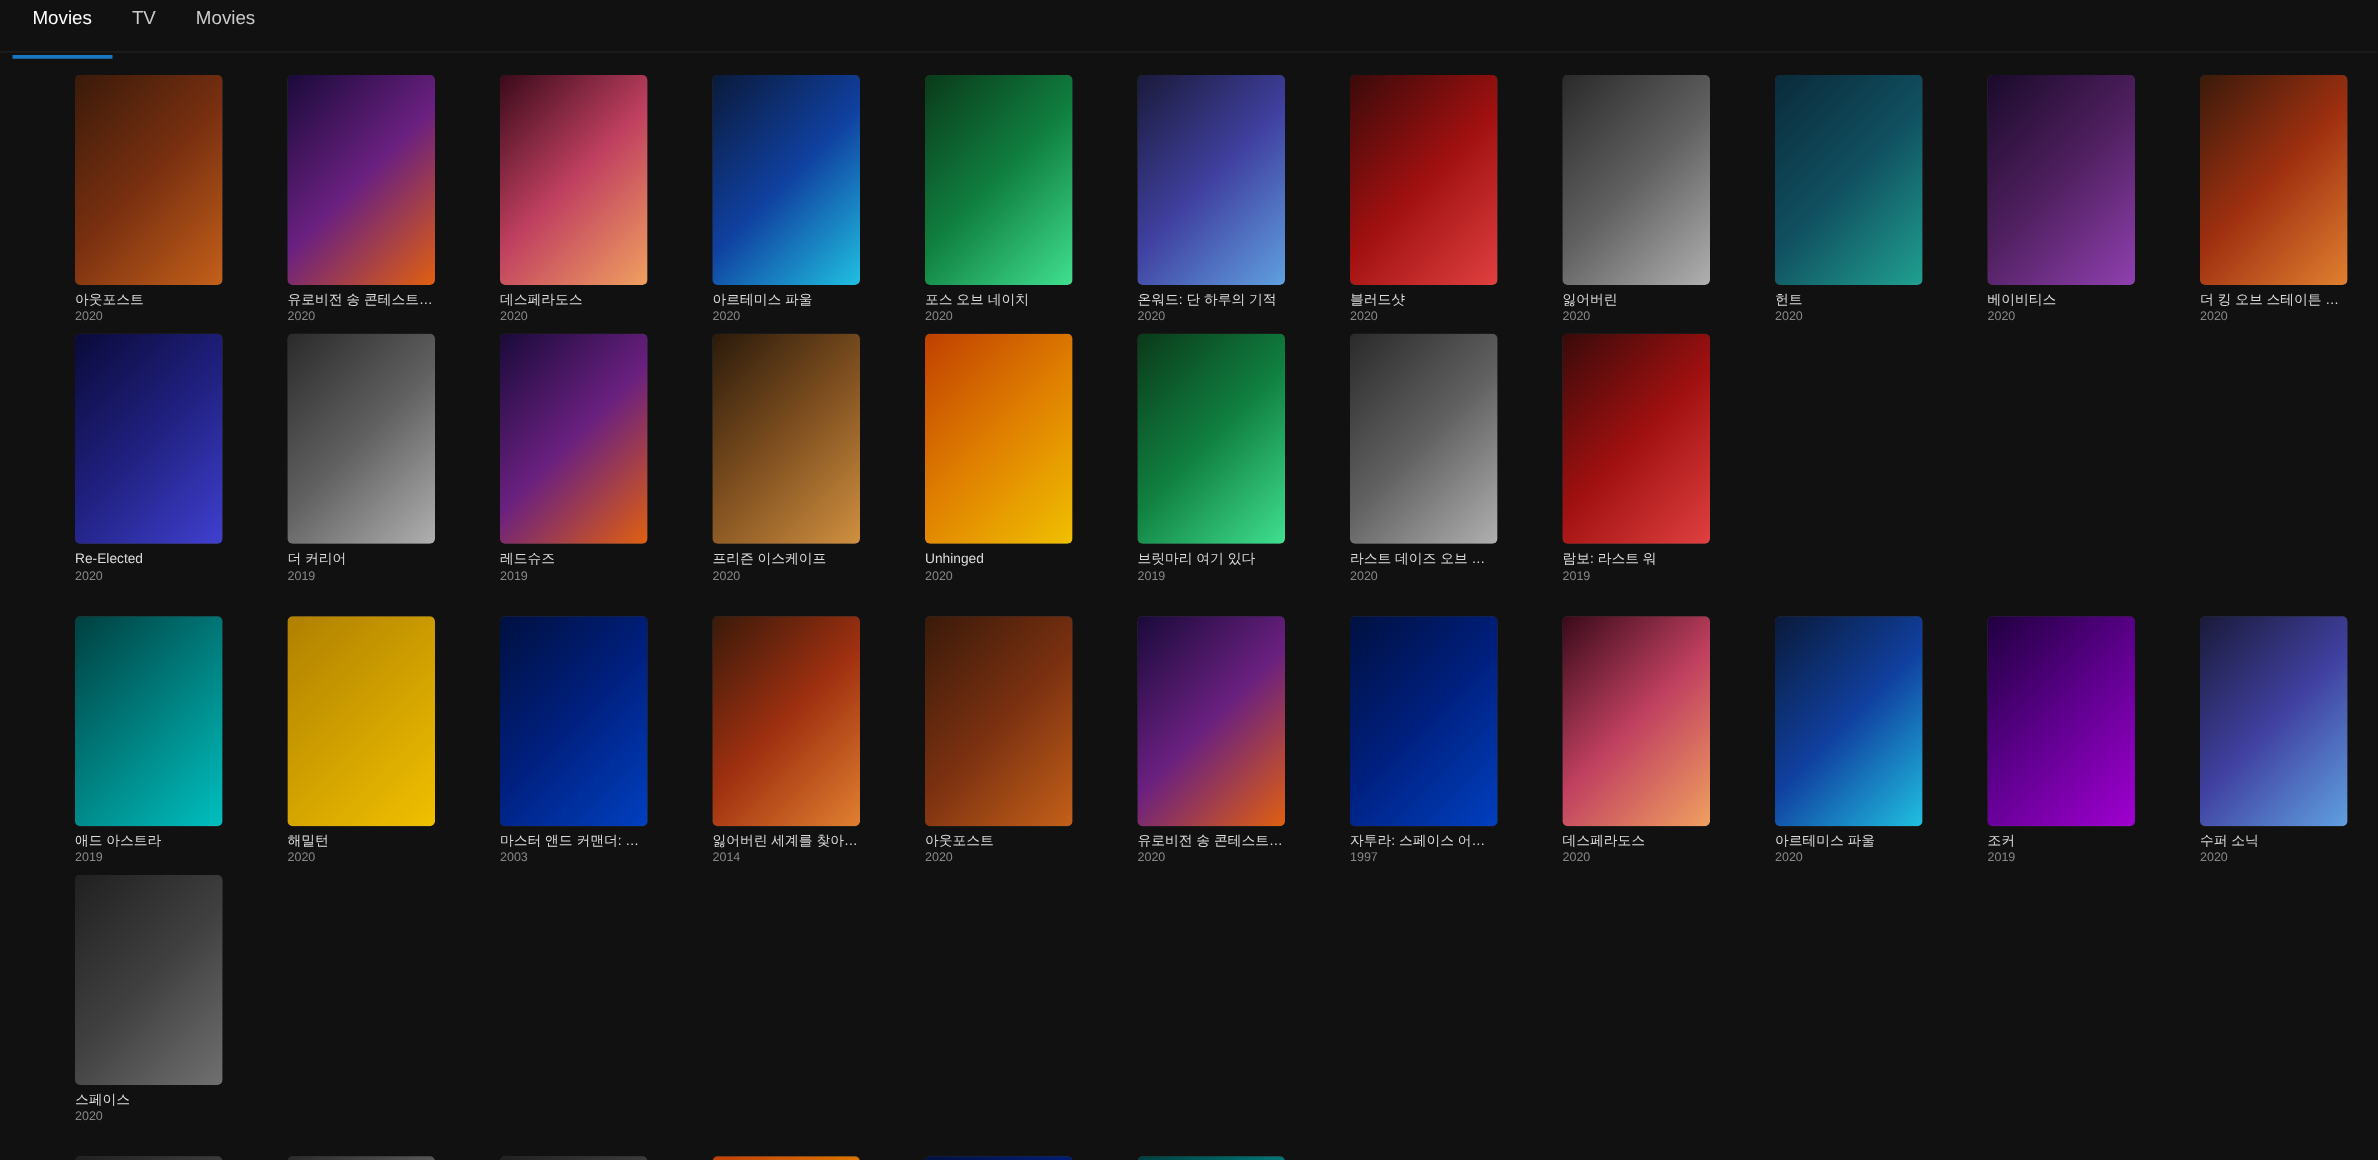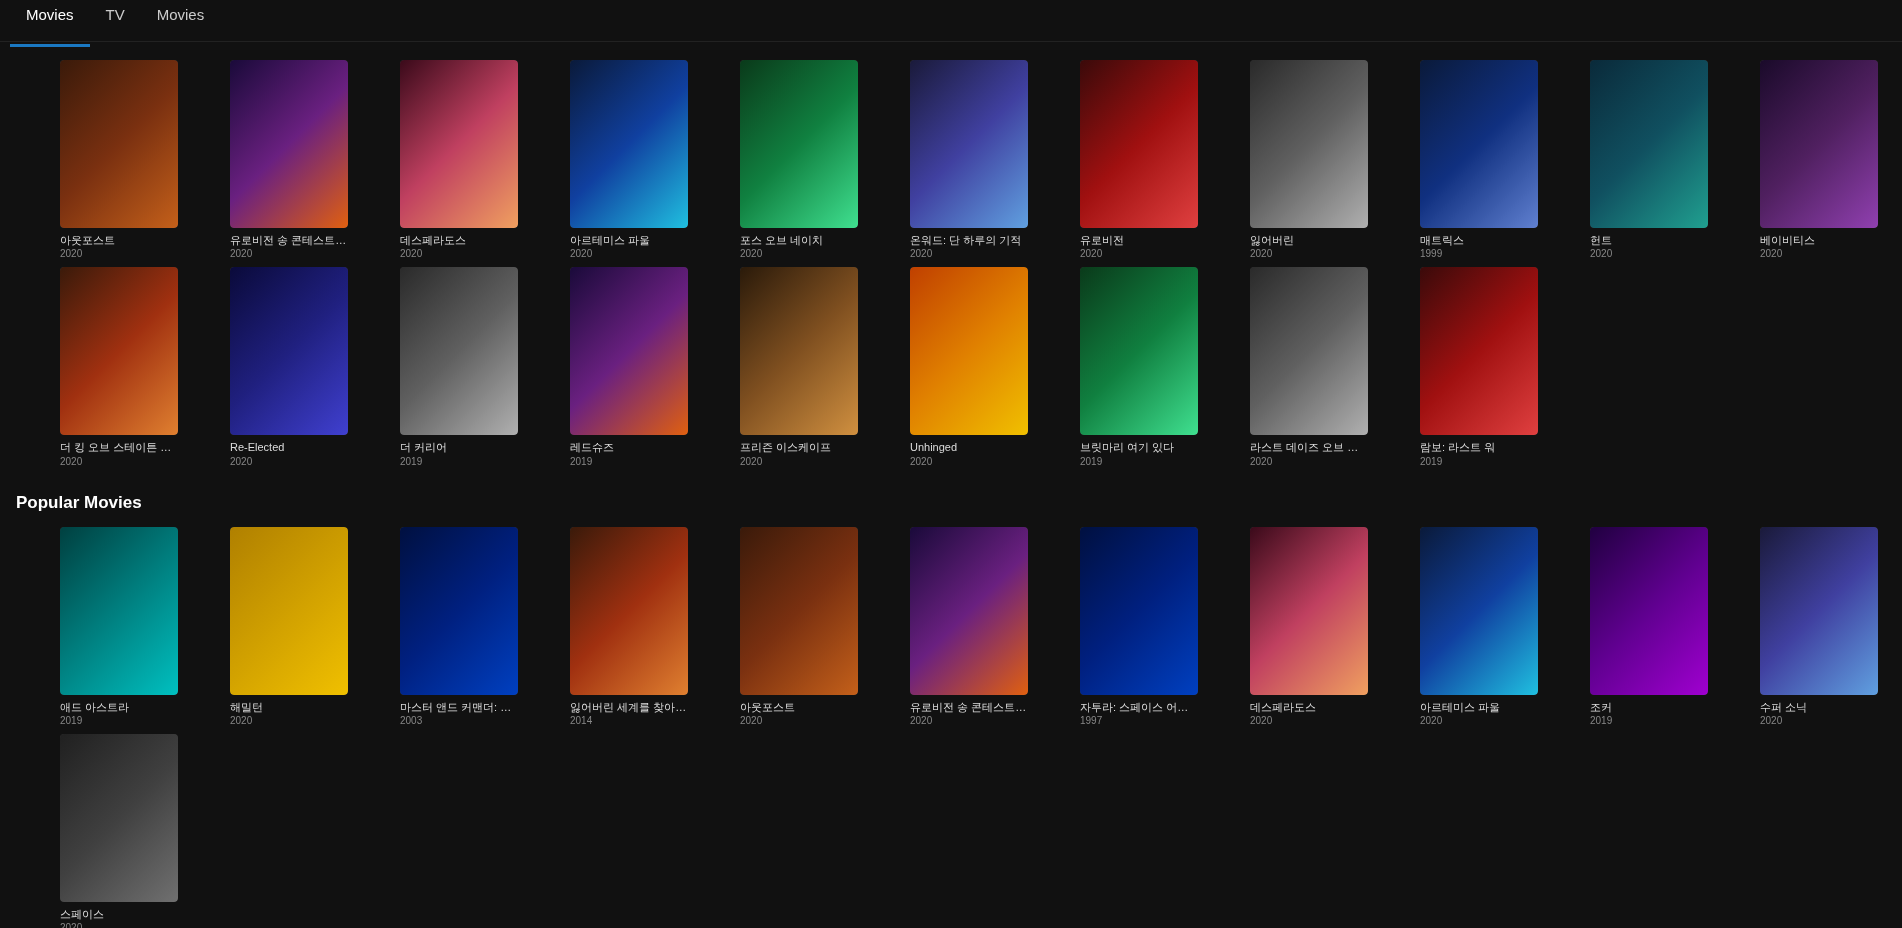--- a/index.html
+++ b/index.html
@@ -181,39 +181,32 @@
           <div class="movie-poster">
             <div class="movie-poster-inner poster-6"></div>
           </div>
           <div class="movie-title">온워드: 단 하루의 기적</div>
           <div class="movie-year">2020</div>
         </div>
         <div class="movie-card">
           <div class="movie-poster">
             <div class="movie-poster-inner poster-9"></div>
           </div>
-          <div class="movie-title">유로비전</div>
+          <div class="movie-title">블러드샷</div>
           <div class="movie-year">2020</div>
         </div>
         <div class="movie-card">
           <div class="movie-poster">
             <div class="movie-poster-inner poster-11"></div>
           </div>
           <div class="movie-title">잃어버린</div>
           <div class="movie-year">2020</div>
         </div>
         <div class="movie-card">
           <div class="movie-poster">
-            <div class="movie-poster-inner poster-10"></div>
-          </div>
-          <div class="movie-title">매트릭스</div>
-          <div class="movie-year">1999</div>
-        </div>
-        <div class="movie-card">
-          <div class="movie-poster">
             <div class="movie-poster-inner poster-12"></div>
           </div>
           <div class="movie-title">헌트</div>
           <div class="movie-year">2020</div>
         </div>
         <div class="movie-card">
           <div class="movie-poster">
             <div class="movie-poster-inner poster-13"></div>
           </div>
           <div class="movie-title">베이비티스</div>
@@ -274,116 +267,115 @@
           </div>
           <div class="movie-title">라스트 데이즈 오브 아메리칸 크라...</div>
           <div class="movie-year">2020</div>
         </div>
         <div class="movie-card">
           <div class="movie-poster">
             <div class="movie-poster-inner poster-9"></div>
           </div>
           <div class="movie-title">람보: 라스트 워</div>
           <div class="movie-year">2019</div>
-        </div>
-      </div>
-    </div>
-    <div class="section">
-      <div class="section-title">Popular Movies</div>
-      <div class="movie-grid">
-        <div class="movie-card">
-          <div class="movie-poster">
-            <div class="movie-poster-inner poster-teal"></div>
-          </div>
-          <div class="movie-title">애드 아스트라</div>
-          <div class="movie-year">2019</div>
-        </div>
-        <div class="movie-card">
-          <div class="movie-poster">
-            <div class="movie-poster-inner poster-hamilton"></div>
-          </div>
-          <div class="movie-title">해밀턴</div>
-          <div class="movie-year">2020</div>
-        </div>
-        <div class="movie-card">
-          <div class="movie-poster">
-            <div class="movie-poster-inner poster-blue"></div>
-          </div>
-          <div class="movie-title">마스터 앤드 커맨더: 위대한 정복...</div>
-          <div class="movie-year">2003</div>
-        </div>
-        <div class="movie-card">
-          <div class="movie-poster">
-            <div class="movie-poster-inner poster-7"></div>
-          </div>
-          <div class="movie-title">잃어버린 세계를 찾아서 2: 신비...</div>
-          <div class="movie-year">2014</div>
-        </div>
-        <div class="movie-card">
-          <div class="movie-poster">
-            <div class="movie-poster-inner poster-1"></div>
-          </div>
-          <div class="movie-title">아웃포스트</div>
-          <div class="movie-year">2020</div>
-        </div>
-        <div class="movie-card">
-          <div class="movie-poster">
-            <div class="movie-poster-inner poster-2"></div>
-          </div>
-          <div class="movie-title">유로비전 송 콘테스트: 파이어 차...</div>
-          <div class="movie-year">2020</div>
-        </div>
-        <div class="movie-card">
-          <div class="movie-poster">
-            <div class="movie-poster-inner poster-blue"></div>
-          </div>
-          <div class="movie-title">자투라: 스페이스 어드벤처</div>
-          <div class="movie-year">1997</div>
-        </div>
-        <div class="movie-card">
-          <div class="movie-poster">
-            <div class="movie-poster-inner poster-3"></div>
-          </div>
-          <div class="movie-title">데스페라도스</div>
-          <div class="movie-year">2020</div>
-        </div>
-        <div class="movie-card">
-          <div class="movie-poster">
-            <div class="movie-poster-inner poster-4"></div>
-          </div>
-          <div class="movie-title">아르테미스 파울</div>
-          <div class="movie-year">2020</div>
-        </div>
-        <div class="movie-card">
-          <div class="movie-poster">
-            <div class="movie-poster-inner poster-purple"></div>
-          </div>
-          <div class="movie-title">조커</div>
-          <div class="movie-year">2019</div>
-        </div>
-        <div class="movie-card">
-          <div class="movie-poster">
-            <div class="movie-poster-inner poster-6"></div>
-          </div>
-          <div class="movie-title">수퍼 소닉</div>
-          <div class="movie-year">2020</div>
-        </div>
-        <div class="movie-card">
-          <div class="movie-poster">
-            <div class="movie-poster-inner poster-gray"></div>
-          </div>
-          <div class="movie-title">스페이스</div>
-          <div class="movie-year">2020</div>
         </div>
       </div>
     </div>
     <div class="section">
       <div class="movie-grid">
         <div class="movie-card">
           <div class="movie-poster">
+            <div class="movie-poster-inner poster-teal"></div>
+          </div>
+          <div class="movie-title">애드 아스트라</div>
+          <div class="movie-year">2019</div>
+        </div>
+        <div class="movie-card">
+          <div class="movie-poster">
+            <div class="movie-poster-inner poster-hamilton"></div>
+          </div>
+          <div class="movie-title">해밀턴</div>
+          <div class="movie-year">2020</div>
+        </div>
+        <div class="movie-card">
+          <div class="movie-poster">
+            <div class="movie-poster-inner poster-blue"></div>
+          </div>
+          <div class="movie-title">마스터 앤드 커맨더: 위대한 정복...</div>
+          <div class="movie-year">2003</div>
+        </div>
+        <div class="movie-card">
+          <div class="movie-poster">
+            <div class="movie-poster-inner poster-7"></div>
+          </div>
+          <div class="movie-title">잃어버린 세계를 찾아서 2: 신비...</div>
+          <div class="movie-year">2014</div>
+        </div>
+        <div class="movie-card">
+          <div class="movie-poster">
+            <div class="movie-poster-inner poster-1"></div>
+          </div>
+          <div class="movie-title">아웃포스트</div>
+          <div class="movie-year">2020</div>
+        </div>
+        <div class="movie-card">
+          <div class="movie-poster">
+            <div class="movie-poster-inner poster-2"></div>
+          </div>
+          <div class="movie-title">유로비전 송 콘테스트: 파이어 차...</div>
+          <div class="movie-year">2020</div>
+        </div>
+        <div class="movie-card">
+          <div class="movie-poster">
+            <div class="movie-poster-inner poster-blue"></div>
+          </div>
+          <div class="movie-title">자투라: 스페이스 어드벤처</div>
+          <div class="movie-year">1997</div>
+        </div>
+        <div class="movie-card">
+          <div class="movie-poster">
+            <div class="movie-poster-inner poster-3"></div>
+          </div>
+          <div class="movie-title">데스페라도스</div>
+          <div class="movie-year">2020</div>
+        </div>
+        <div class="movie-card">
+          <div class="movie-poster">
+            <div class="movie-poster-inner poster-4"></div>
+          </div>
+          <div class="movie-title">아르테미스 파울</div>
+          <div class="movie-year">2020</div>
+        </div>
+        <div class="movie-card">
+          <div class="movie-poster">
+            <div class="movie-poster-inner poster-purple"></div>
+          </div>
+          <div class="movie-title">조커</div>
+          <div class="movie-year">2019</div>
+        </div>
+        <div class="movie-card">
+          <div class="movie-poster">
+            <div class="movie-poster-inner poster-6"></div>
+          </div>
+          <div class="movie-title">수퍼 소닉</div>
+          <div class="movie-year">2020</div>
+        </div>
+        <div class="movie-card">
+          <div class="movie-poster">
+            <div class="movie-poster-inner poster-gray"></div>
+          </div>
+          <div class="movie-title">스페이스</div>
+          <div class="movie-year">2020</div>
+        </div>
+      </div>
+    </div>
+    <div class="section">
+      <div class="movie-grid">
+        <div class="movie-card">
+          <div class="movie-poster">
             <div class="movie-poster-inner poster-gray"></div>
           </div>
         </div>
         <div class="movie-card">
           <div class="movie-poster">
             <div class="movie-poster-inner poster-11"></div>
           </div>
         </div>
         <div class="movie-card">
           <div class="movie-poster">

